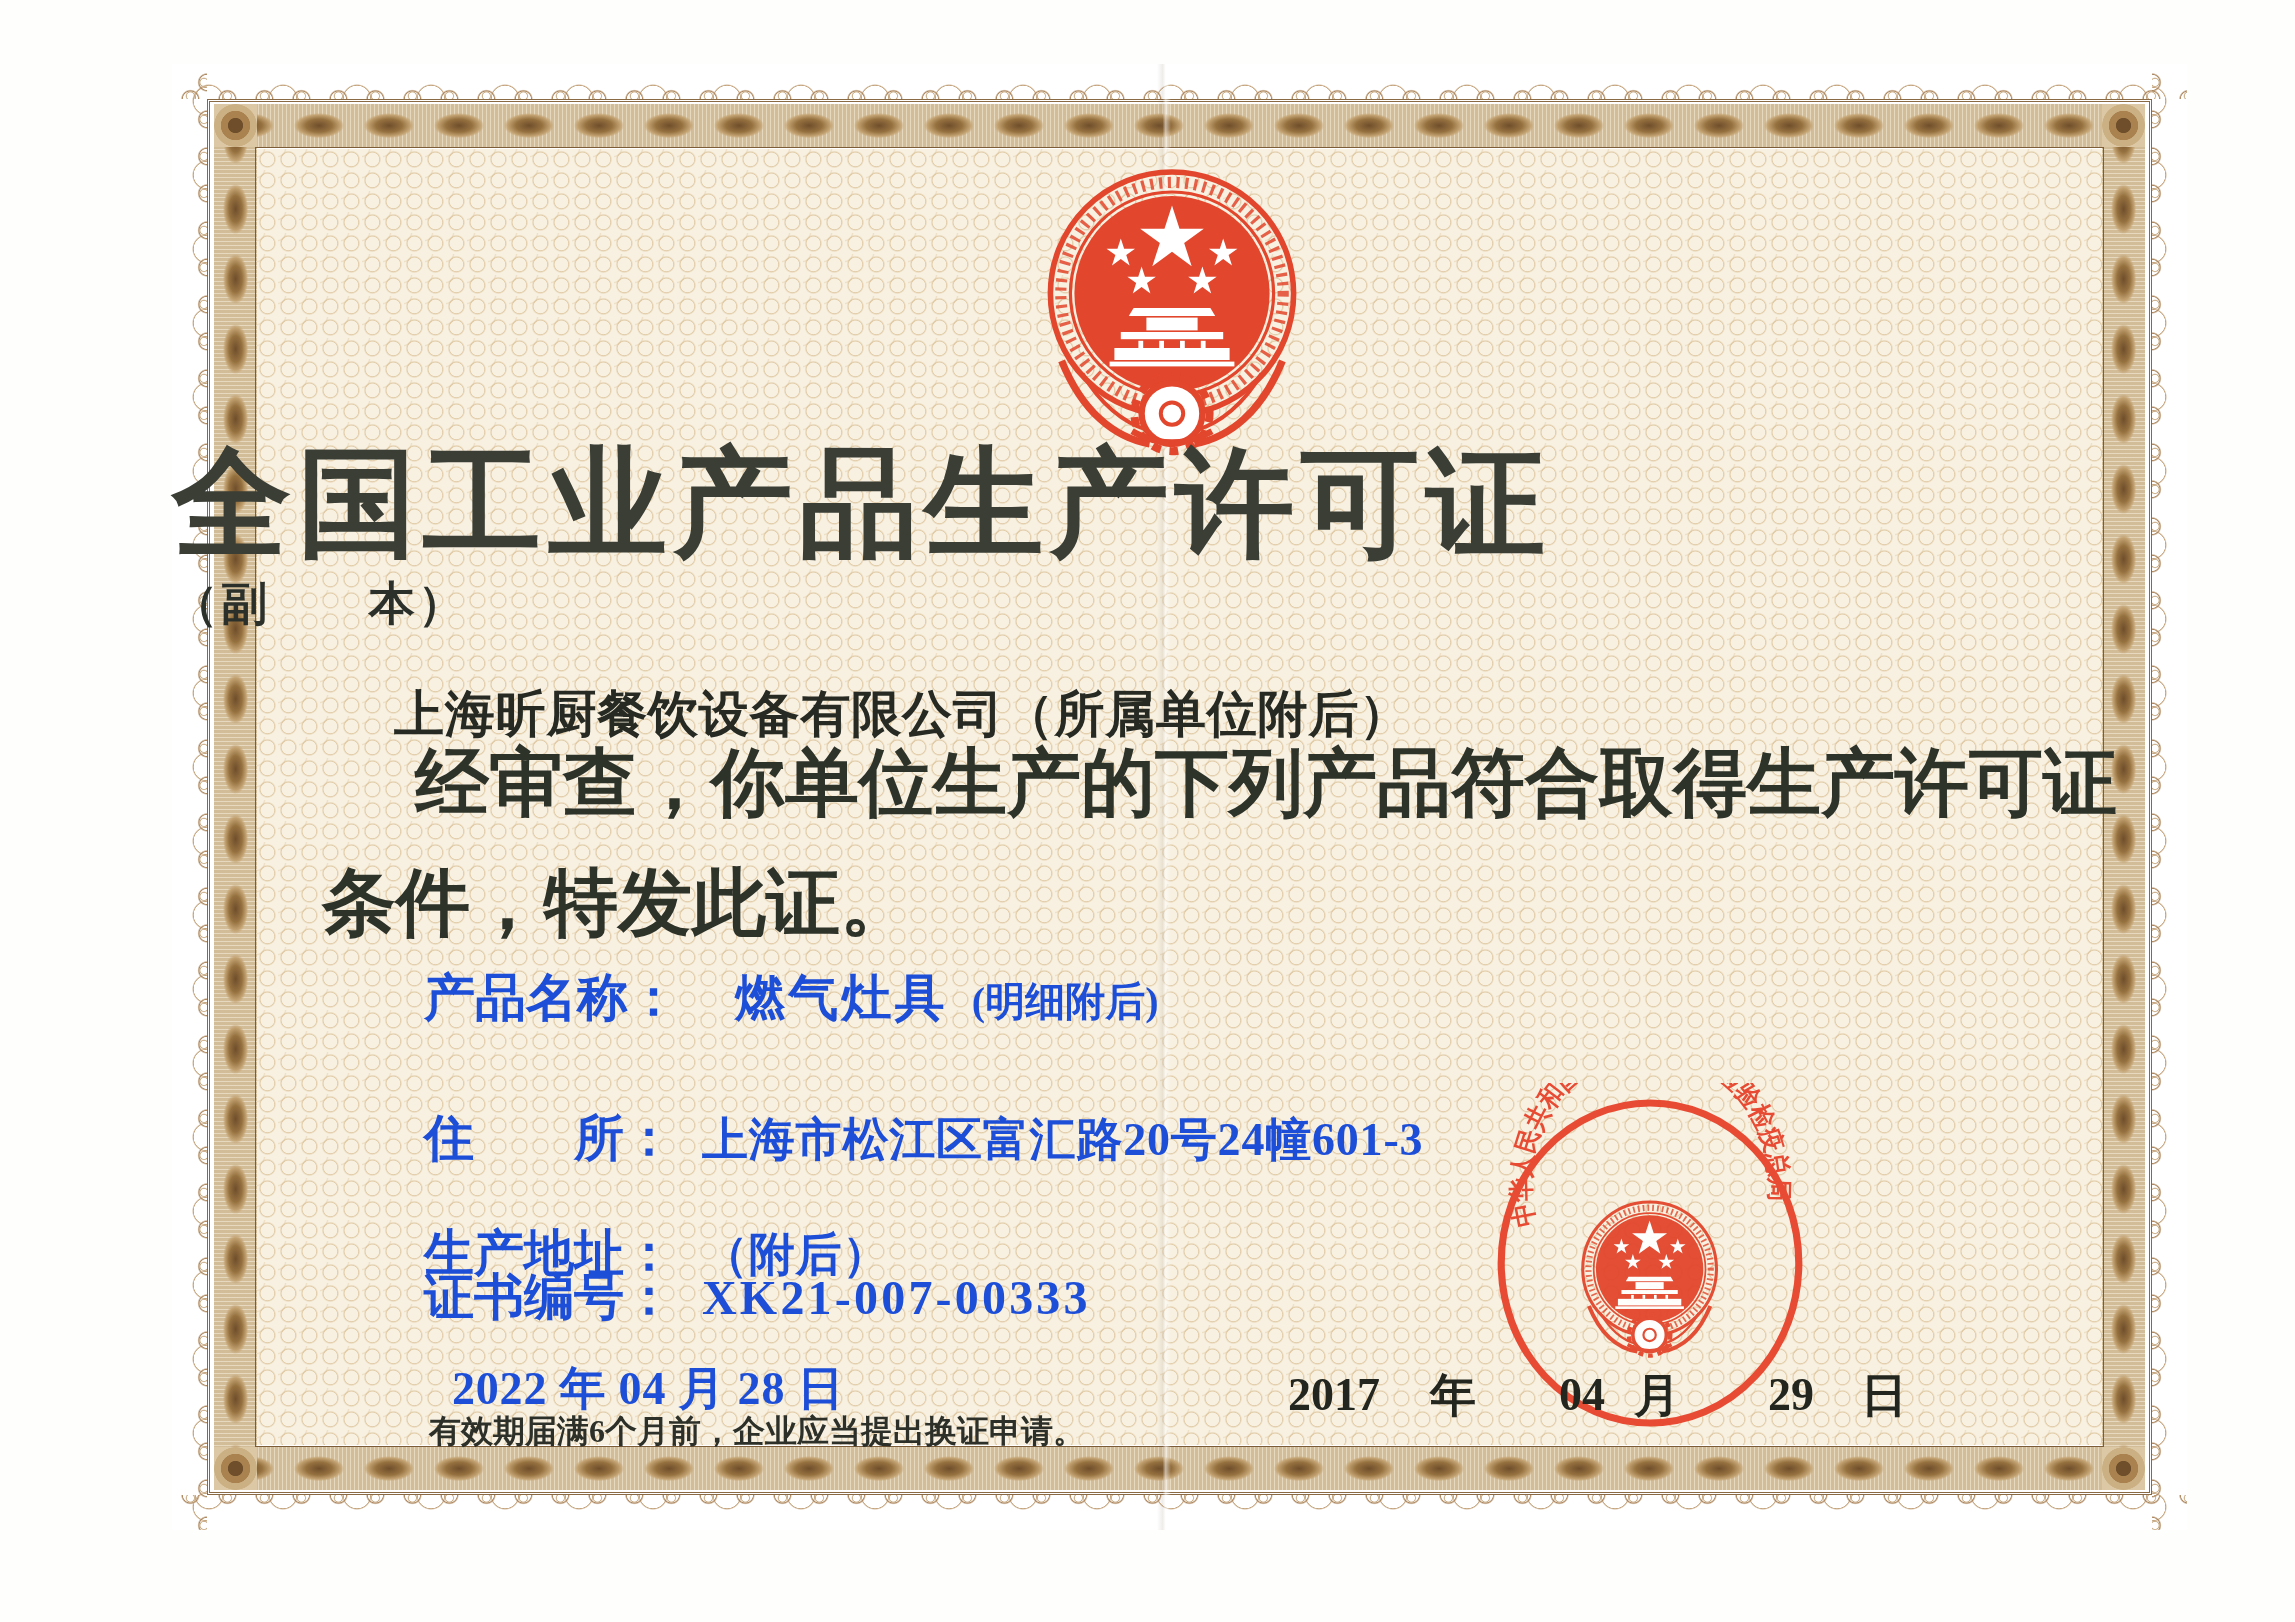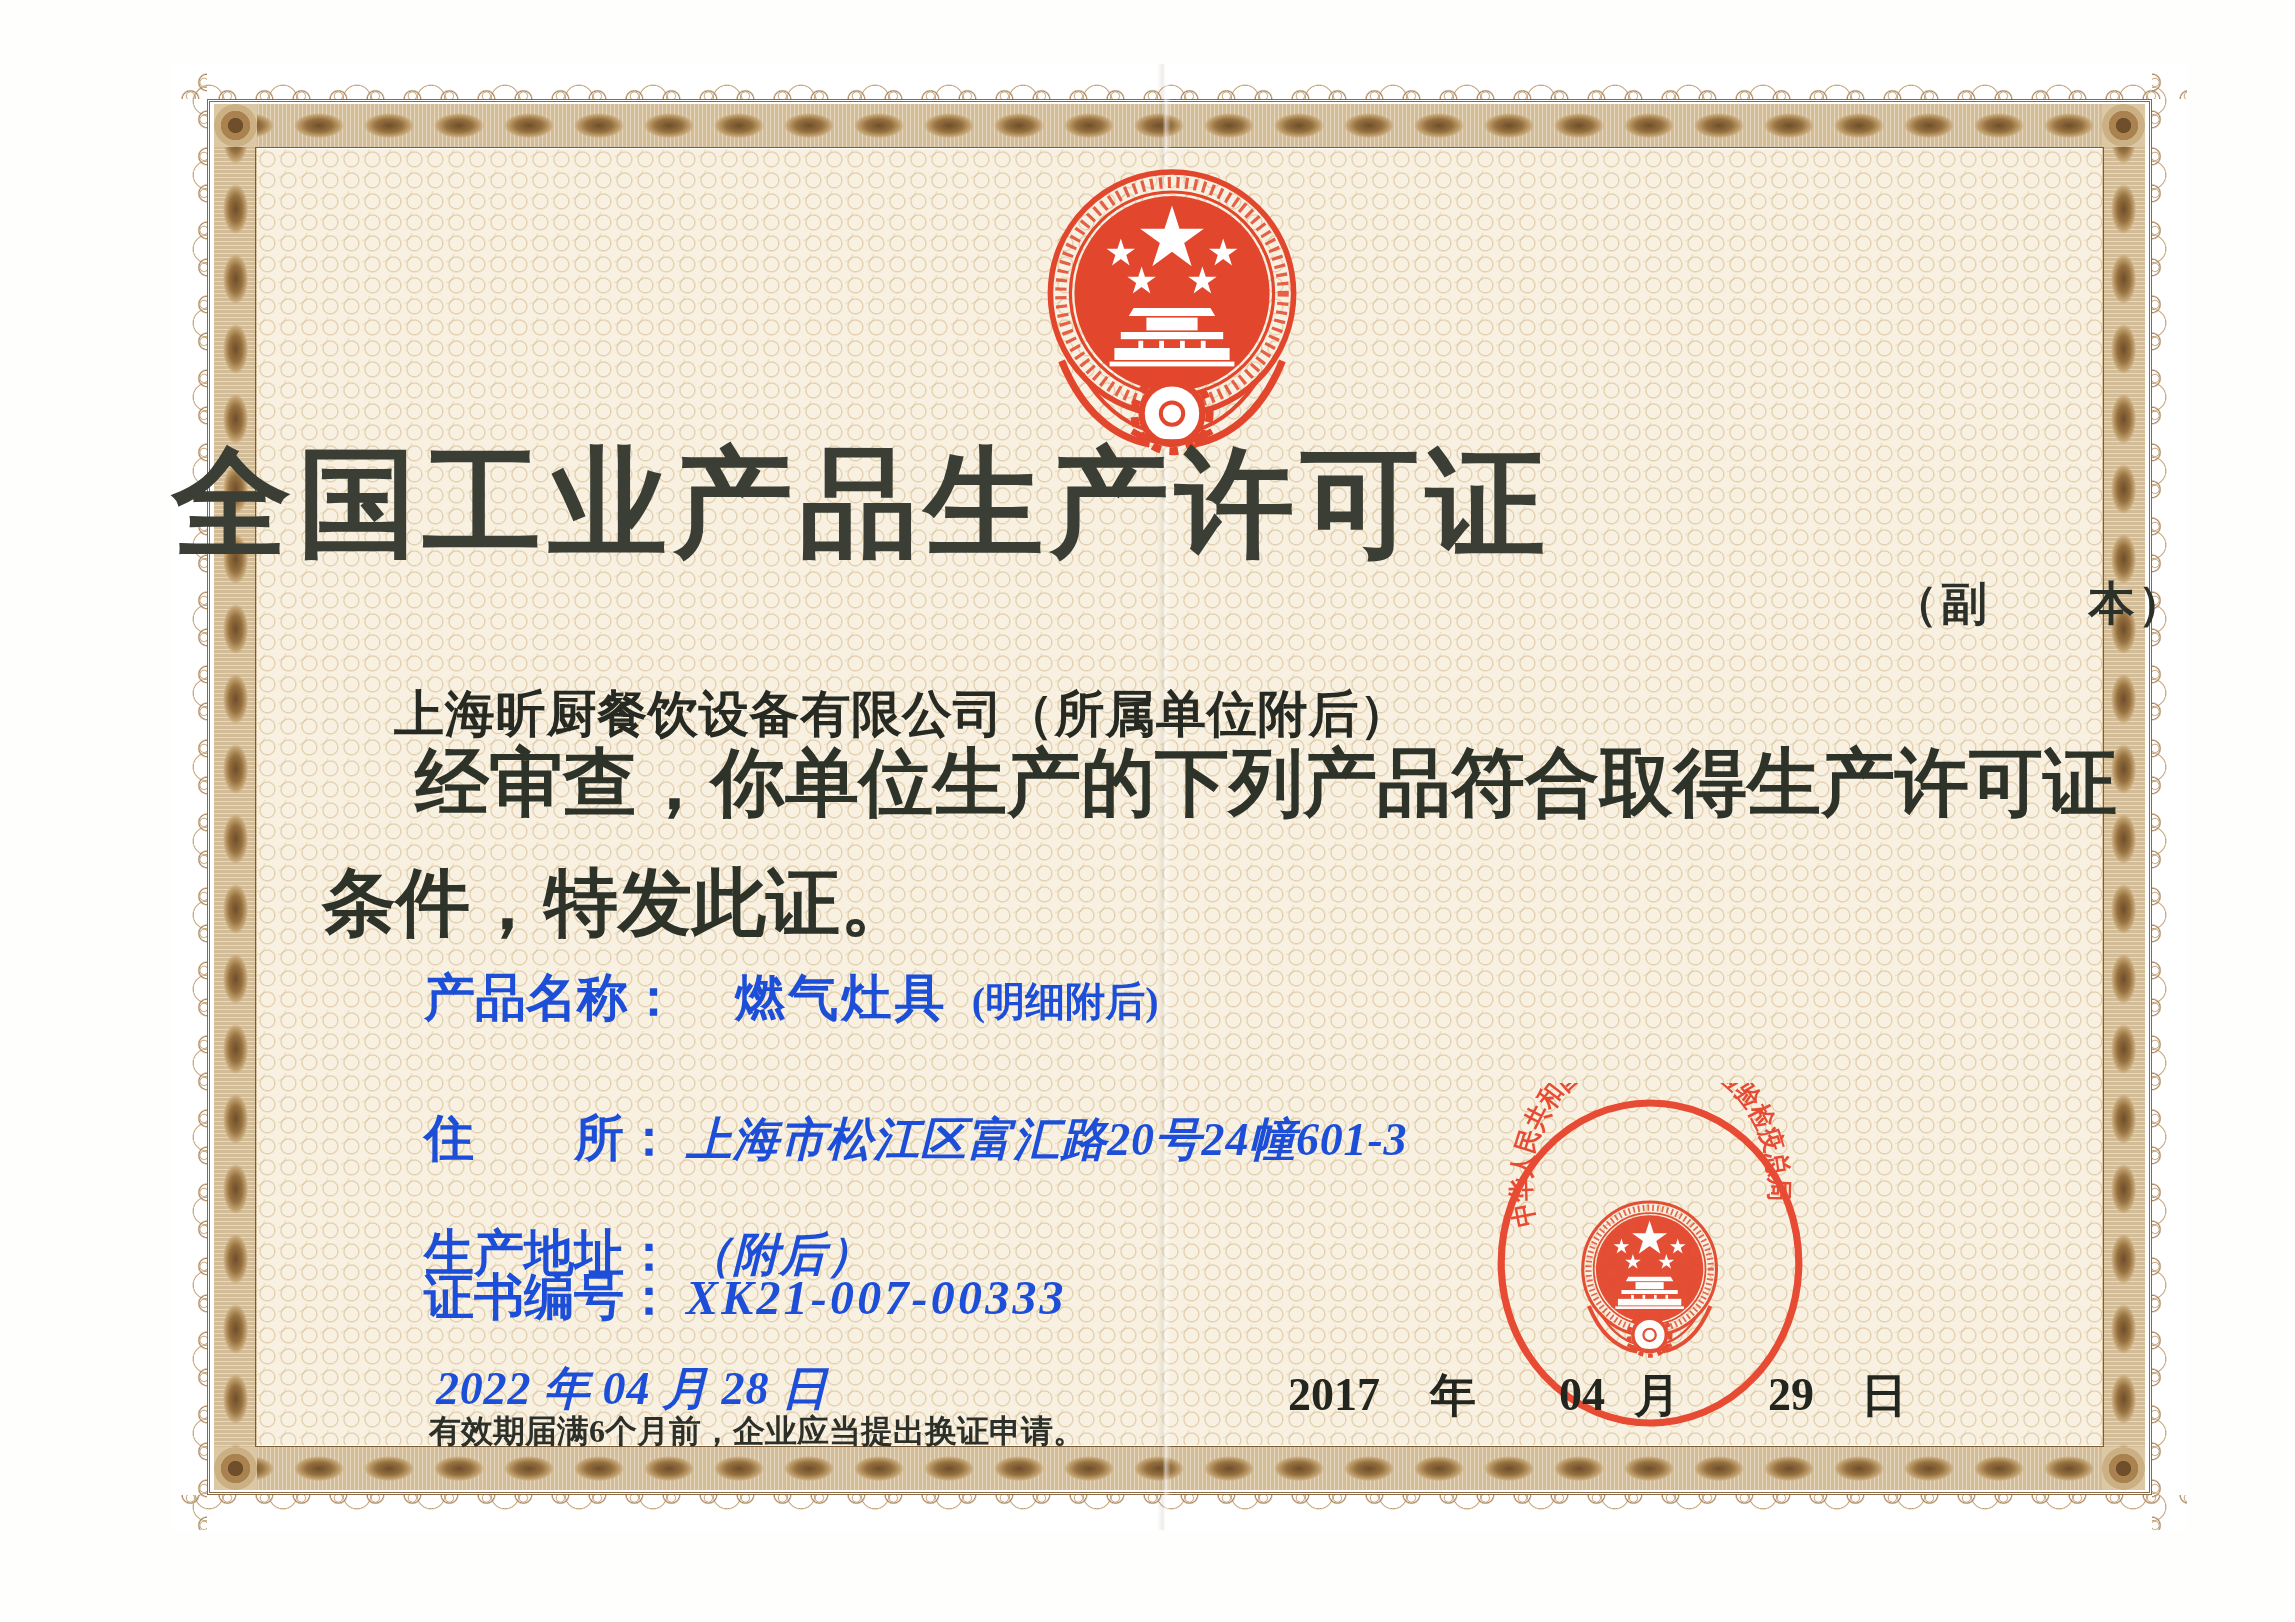--- a/index.html
+++ b/index.html
@@ -44,31 +44,31 @@
 
   .inner-bg{position:absolute;inset:85px;background-color:#f8f1e2;background-image:
       radial-gradient(circle at 10.4px 10.4px, rgba(205,170,115,0) 6.4px, rgba(205,170,115,.50) 7.2px, rgba(205,170,115,0) 8.8px),
       radial-gradient(circle at 0px 0px,  rgba(205,170,115,0) 6.4px, rgba(205,170,115,.30) 7.2px, rgba(205,170,115,0) 8.8px);
       background-size:21px 21px;}
 
   .crease{position:absolute;left:1157px;top:64px;width:14.4px;height:1466px;z-index:5;
       background:linear-gradient(90deg, rgba(0,0,0,0) 0%, rgba(101,80,55,.10) 40%, rgba(255,255,255,.55) 62%, rgba(0,0,0,0) 100%);}
   .abs{position:absolute;z-index:10;}
   .title{left:172px;width:2015px;top:442px;font-size:119px;font-weight:700;letter-spacing:6.4px;color:#3a3e35;line-height:1.05;}
-  .subtitle{left:172px;width:2015px;top:573px;text-align:right;font-size:46px;font-weight:600;letter-spacing:3.2px;color:#2c302a;}
+  .subtitle{left:172px;width:2015px;top:573px;text-align:left;font-size:46px;font-weight:600;letter-spacing:3.2px;color:#2c302a;}
   .company{left:394px;top:681px;font-size:50px;font-weight:700;color:#262a22;letter-spacing:0.8px;}
   .stmt1{left:415px;top:734px;font-size:74px;font-weight:700;color:#2e332a;letter-spacing:0px;}
   .stmt2{left:322px;top:854px;font-size:74px;font-weight:700;color:#2e332a;}
   .frow{display:flex;align-items:baseline;color:#1d4ed8;}
   .row-product{left:424px;top:964px;}
   .row-product .lab{font-size:51px;font-weight:700;}
   .row-product .val{font-size:50px;font-weight:700;margin-left:56px;letter-spacing:3.2px;}
   .row-product .det{font-size:40px;font-weight:700;margin-left:24px;}
   .lab5{font-size:50px;font-weight:700;}
-  .val-n{font-size:46px;font-weight:600;margin-left:12px;letter-spacing:0.8px;font-style:italic;}
+  .val-n{font-size:46px;font-weight:600;margin-left:28px;letter-spacing:0.8px;}
   .row-residence{left:424px;top:1105px;}
   .row-prodaddr{left:424px;top:1220px;}
   .row-certno{left:424px;top:1264px;}
   .row-certno .val-n{font-size:48px;letter-spacing:3.2px;font-weight:600;}
   .row-valid{left:424px;top:1358px;}
   .note{left:429px;top:1410px;font-size:32px;font-weight:600;color:#2c3028;}
   .dpart{position:absolute;z-index:12;font-size:46px;font-weight:600;color:#23261f;}
 
   .emblem-wrap{position:absolute;left:1020px;top:159px;width:304px;height:298px;z-index:8;}
   .seal-wrap{position:absolute;left:1482px;top:1083px;width:336px;height:360px;z-index:9;opacity:.95;}

